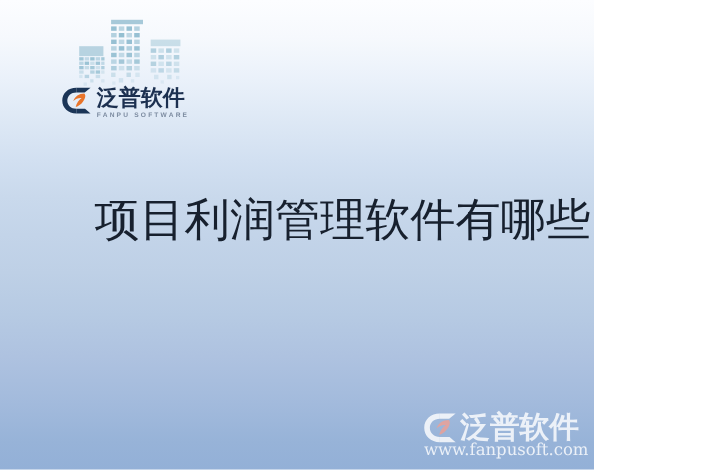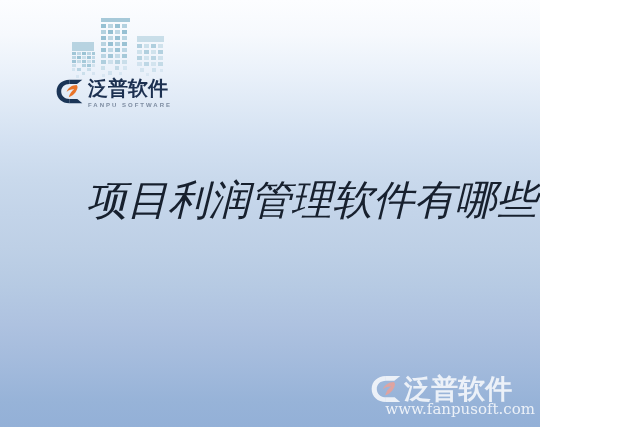--- a/index.html
+++ b/index.html
@@ -87,21 +87,20 @@
     position: absolute;
     left: 86px;
     top: 176px;
     font-family: "DejaVu Serif", "Liberation Serif", serif;
     font-size: 41px;
     line-height: 48px;
     color: #17202e;
     letter-spacing: 0px;
     white-space: nowrap;
     font-weight: 400;
-    font-style: italic;
   }
 
   
   .watermark {
     position: absolute;
     right: 5px;
     bottom: 9px;
     display: flex;
     flex-direction: column;
     align-items: flex-start;
@@ -121,21 +120,21 @@
     margin-left: 3px;
     font-family: "DejaVu Sans", "Liberation Sans", sans-serif;
     font-size: 27px;
     line-height: 29px;
     font-weight: 700;
     color: rgba(255,255,255,0.92);
     white-space: nowrap;
   }
   .wm-url {
     margin-top: -2px;
-    margin-left: 14px;
+    margin-left: 0;
     font-family: "DejaVu Serif", "Liberation Serif", serif;
     font-size: 15px;
     line-height: 17px;
     font-weight: 400;
     color: rgba(255,255,255,0.93);
     white-space: nowrap;
   }
 </style>
 </head>
 <body>

